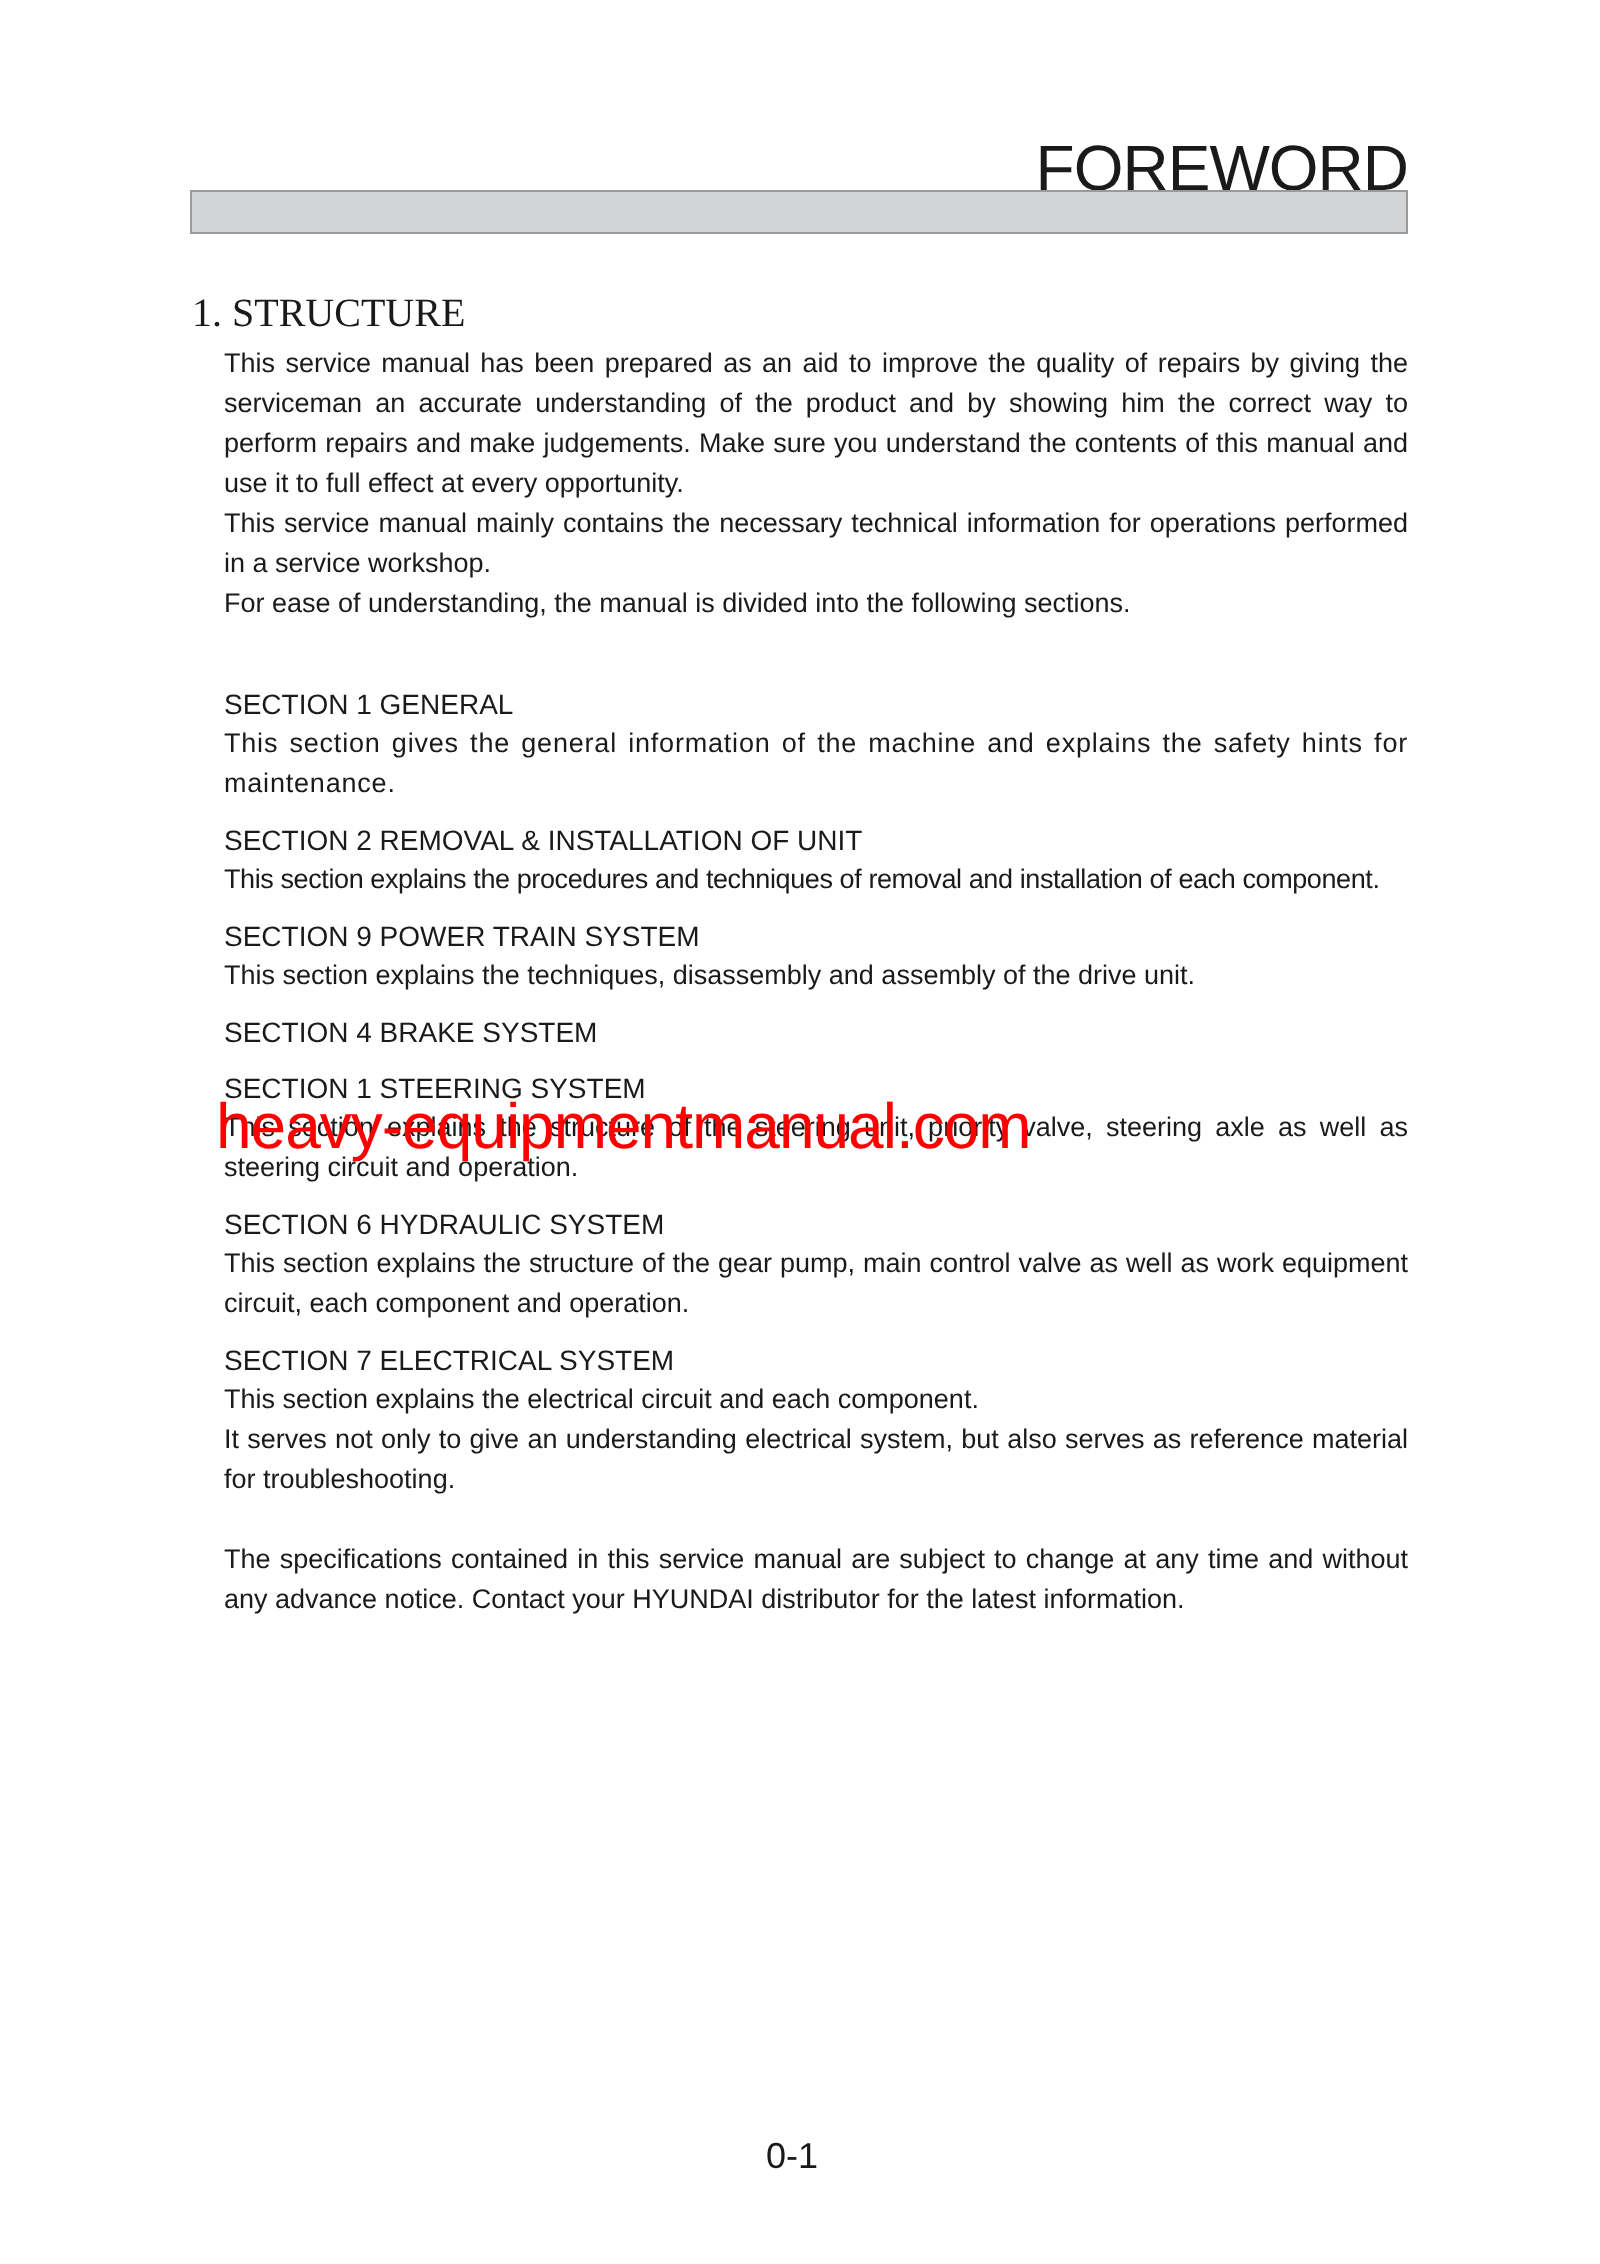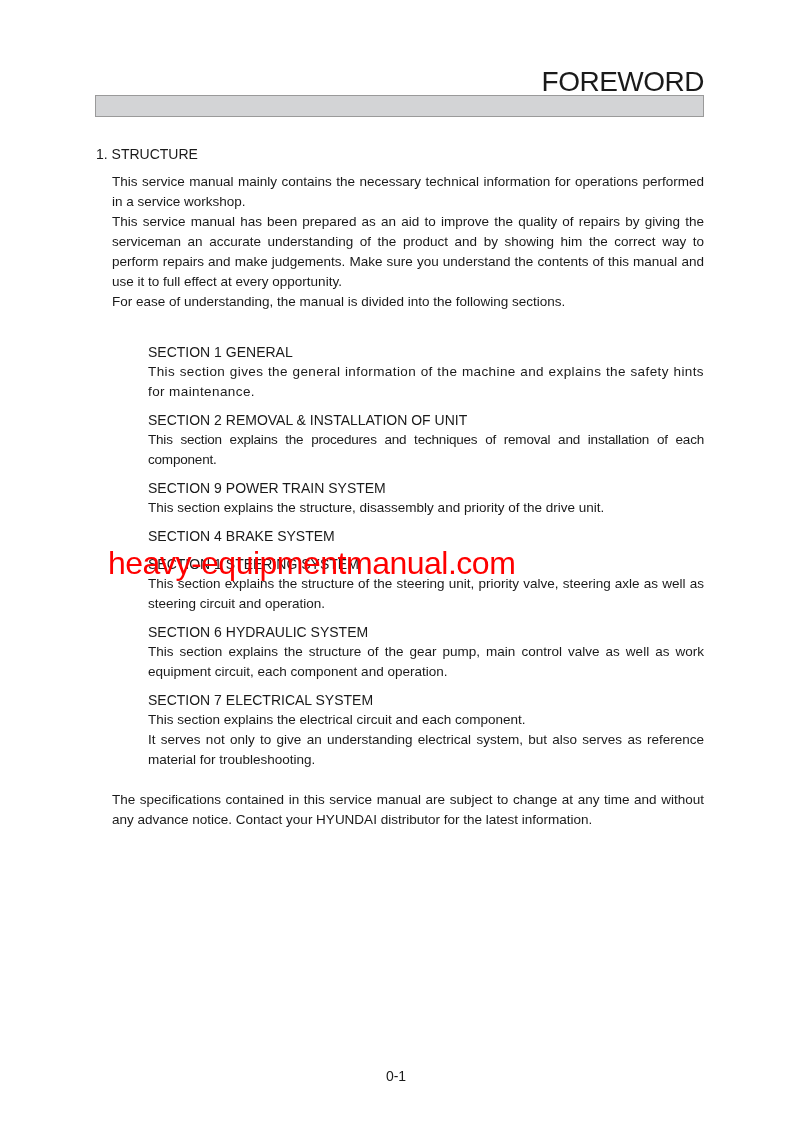--- a/index.html
+++ b/index.html
@@ -1,59 +1,59 @@
 <!DOCTYPE html>
 <html><head>
   <meta charset="utf-8">
   <style>
     html, body { margin: 0; padding: 0; background: #ffffff; }
     body { width: 800px; height: 1132px; position: relative; overflow: hidden;
            font-family: "Liberation Sans", sans-serif; color: #1a1a1a; }
-    .page-header-title { position: absolute; right: 96px; top: 66px; font-size: 28px;
+    .page-header-title { position: absolute; right: 96px; top: 66px; font-size: 32px;
            letter-spacing: -0.5px; color: #1a1a1a; }
     .header-bar { position: absolute; left: 95px; top: 95px; width: 609px; height: 22px;
            background: #d3d4d6; border: 1px solid #9a9a9a; box-sizing: border-box; }
-    .section-heading { position: absolute; left: 96px; top: 146px; font-size: 14px; }
+    .section-heading { position: absolute; left: 96px; top: 146px; font-size: 20px; font-family: Liberation Serif, serif; }
     .content { position: absolute; left: 112px; top: 172px; width: 592px; font-size: 13.5px; line-height: 20px; }
     .para { margin: 0; text-align: justify; }
     .spacer { height: 20px; }
-    .sec { margin-top: 8px; margin-left: 36px; }
+    .sec { margin-top: 8px; }
     .sec:first-of-type { margin-top: 0; }
     .sec-title { font-size: 14px; line-height: 20px; margin: 0; }
     .sec-body { margin: 0; text-align: justify; }
     .spaced { letter-spacing: 0.4px; }
     .watermark { position: absolute; left: 108px; top: 538px; font-size: 32px; color: #ff0000;
            letter-spacing: -0.5px; line-height: 50px; white-space: nowrap; }
-    .page-number { position: absolute; left: 0; width: 792px; top: 1068px; text-align: center; font-size: 14px; }
+    .page-number { position: absolute; left: 0; width: 792px; top: 1068px; text-align: center; font-size: 18px; }
   </style>
 </head>
 <body>
 
 <div class="page-header-title">FOREWORD</div>
 <div class="header-bar"></div>
 
 <div class="section-heading">1.  STRUCTURE</div>
 
 <div class="content">
+  <p class="para">This service manual has been prepared as an aid to improve the quality of repairs by giving the serviceman an accurate understanding of the product and by showing him the correct way to perform repairs and make judgements.  Make sure you understand the contents of this manual and use it to full effect at every opportunity.</p>
   <p class="para">This service manual mainly contains the necessary technical information for operations performed in a service workshop.</p>
-  <p class="para">This service manual has been prepared as an aid to improve the quality of repairs by giving the serviceman an accurate understanding of the product and by showing him the correct way to perform repairs and make judgements.  Make sure you understand the contents of this manual and use it to full effect at every opportunity.</p>
   <p class="para">For ease of understanding, the manual is divided into the following sections.</p>
   <div class="spacer"></div>
 
   <div class="sec" style="margin-top:10px">
     <p class="sec-title">SECTION 1  GENERAL</p>
     <p class="sec-body spaced">This section gives the general information of the machine and explains the safety hints for maintenance.</p>
   </div>
   <div class="sec">
     <p class="sec-title">SECTION 2  REMOVAL &amp; INSTALLATION OF UNIT</p>
     <p class="sec-body" style="letter-spacing:-0.2px">This section explains the procedures and techniques of removal and installation of each component.</p>
   </div>
   <div class="sec">
     <p class="sec-title">SECTION 9  POWER TRAIN SYSTEM</p>
-    <p class="sec-body">This section explains the structure, disassembly and priority of the  drive unit.</p>
+    <p class="sec-body">This section explains the techniques, disassembly and assembly of the  drive unit.</p>
   </div>
   <div class="sec">
     <p class="sec-title">SECTION 4  BRAKE SYSTEM</p>
   </div>
   <div class="sec">
     <p class="sec-title">SECTION 1  STEERING SYSTEM</p>
     <p class="sec-body">This section explains the structure of the steering unit, priority valve, steering axle as well as steering circuit and operation.</p>
   </div>
   <div class="sec">
     <p class="sec-title">SECTION 6  HYDRAULIC SYSTEM</p>

